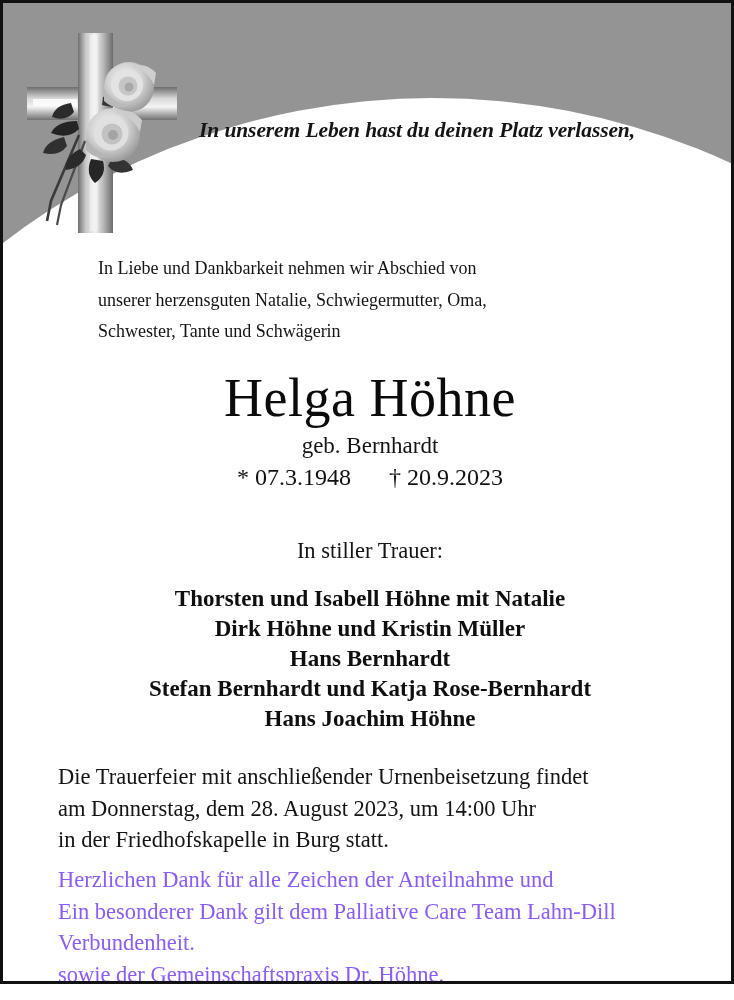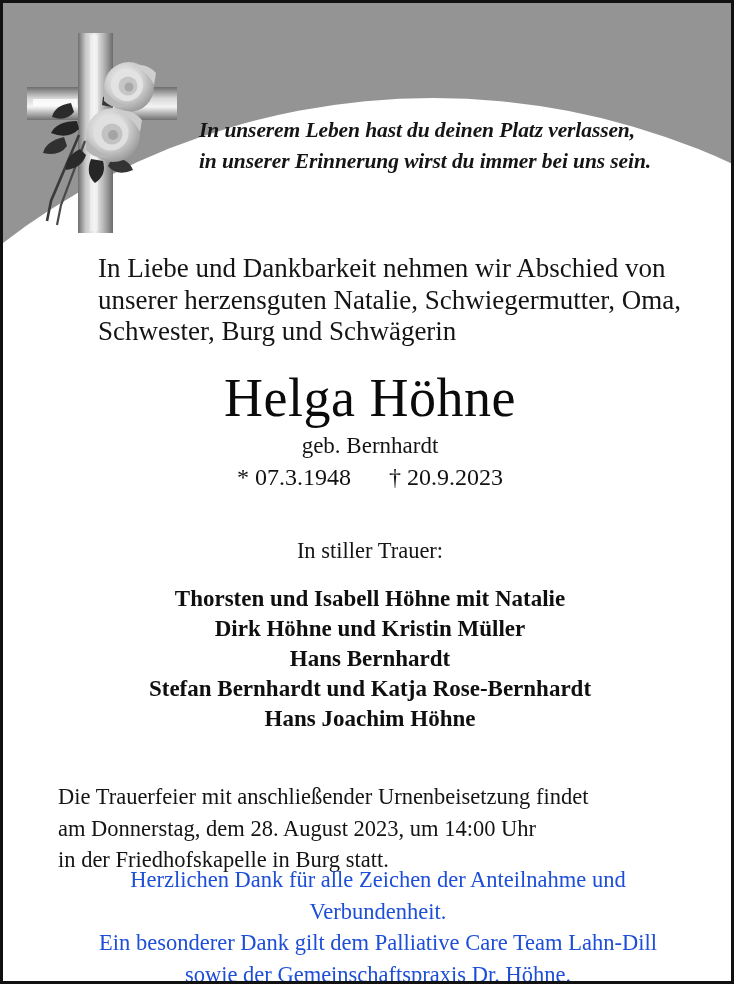--- a/index.html
+++ b/index.html
@@ -65,21 +65,21 @@
   }
   .verse-line { white-space: nowrap; }
 
   
   .intro {
     position: absolute;
     left: 95px;
     top: 250px;
     width: 580px;
     z-index: 4;
-    font-size: 27px;
+    font-size: 18px;
     line-height: 31.5px;
     color: #141414;
   }
   .intro-line { white-space: nowrap; }
 
   
   .name-block {
     position: absolute;
     left: 0;
     top: 365px;
@@ -140,32 +140,30 @@
   
   .service {
     position: absolute;
     left: 55px;
     top: 758px;
     width: 640px;
     z-index: 4;
     font-size: 22.5px;
     line-height: 31.5px;
     color: #141414;
-    margin-top: 20px;
   }
   .thanks {
     position: absolute;
     left: 55px;
     top: 861px;
     width: 640px;
     z-index: 4;
     font-size: 22.5px;
     line-height: 31.5px;
-    color: #1d4ed8;
-    text-align: center;
+    color: #8b5cf6;
   }
   .para-line { white-space: nowrap; }
 </style>
 </head>
 <body>
 
 <div class="notice-card">
 
   <div class="header-band">
     <svg viewBox="0 0 734 240" xmlns="http://www.w3.org/2000/svg" aria-hidden="true">
@@ -240,27 +238,26 @@
         <circle cx="-1" cy="-1" r="10.5" fill="#c2c2c2"></circle>
         <circle cx="0" cy="0" r="5" fill="#a4a4a4"></circle>
         <path d="M-27 3 q11 18 28 17 q-15 8 -28 -5 z" fill="#b5b5b5"></path>
         <path d="M27 -3 q-9 -18 -26 -19 q16 -7 28 7 z" fill="#cccccc"></path>
       </g>
     </svg>
   </div>
 
   <div class="verse">
     <div class="verse-line">In unserem Leben hast du deinen Platz verlassen,</div>
-    <div class="verse-line">in unserer Erinnerung wirst du immer bei uns sein.</div>
   </div>
 
   <div class="intro">
     <div class="intro-line">In Liebe und Dankbarkeit nehmen wir Abschied von</div>
     <div class="intro-line">unserer herzensguten Natalie, Schwiegermutter, Oma,</div>
-    <div class="intro-line">Schwester, Burg und Schwägerin</div>
+    <div class="intro-line">Schwester, Tante und Schwägerin</div>
   </div>
 
   <div class="name-block">
     <div class="deceased-name">Helga Höhne</div>
     <div class="maiden-name">geb. Bernhardt</div>
     <div class="life-dates">
       <span>*</span>
       <span>07.3.1948</span>
       <span class="date-sep"></span>
       <span>†</span>
@@ -278,18 +275,18 @@
   </div>
 
   <div class="service">
     <div class="para-line">Die Trauerfeier mit anschließender Urnenbeisetzung findet</div>
     <div class="para-line">am Donnerstag, dem 28. August 2023, um 14:00 Uhr</div>
     <div class="para-line">in der Friedhofskapelle in Burg statt.</div>
   </div>
 
   <div class="thanks">
     <div class="para-line">Herzlichen Dank für alle Zeichen der Anteilnahme und</div>
+    <div class="para-line">Ein besonderer Dank gilt dem Palliative Care Team Lahn-Dill</div>
     <div class="para-line">Verbundenheit.</div>
-    <div class="para-line">Ein besonderer Dank gilt dem Palliative Care Team Lahn-Dill</div>
     <div class="para-line">sowie der Gemeinschaftspraxis Dr. Höhne.</div>
   </div>
 
 </div>
 
 </body></html>

